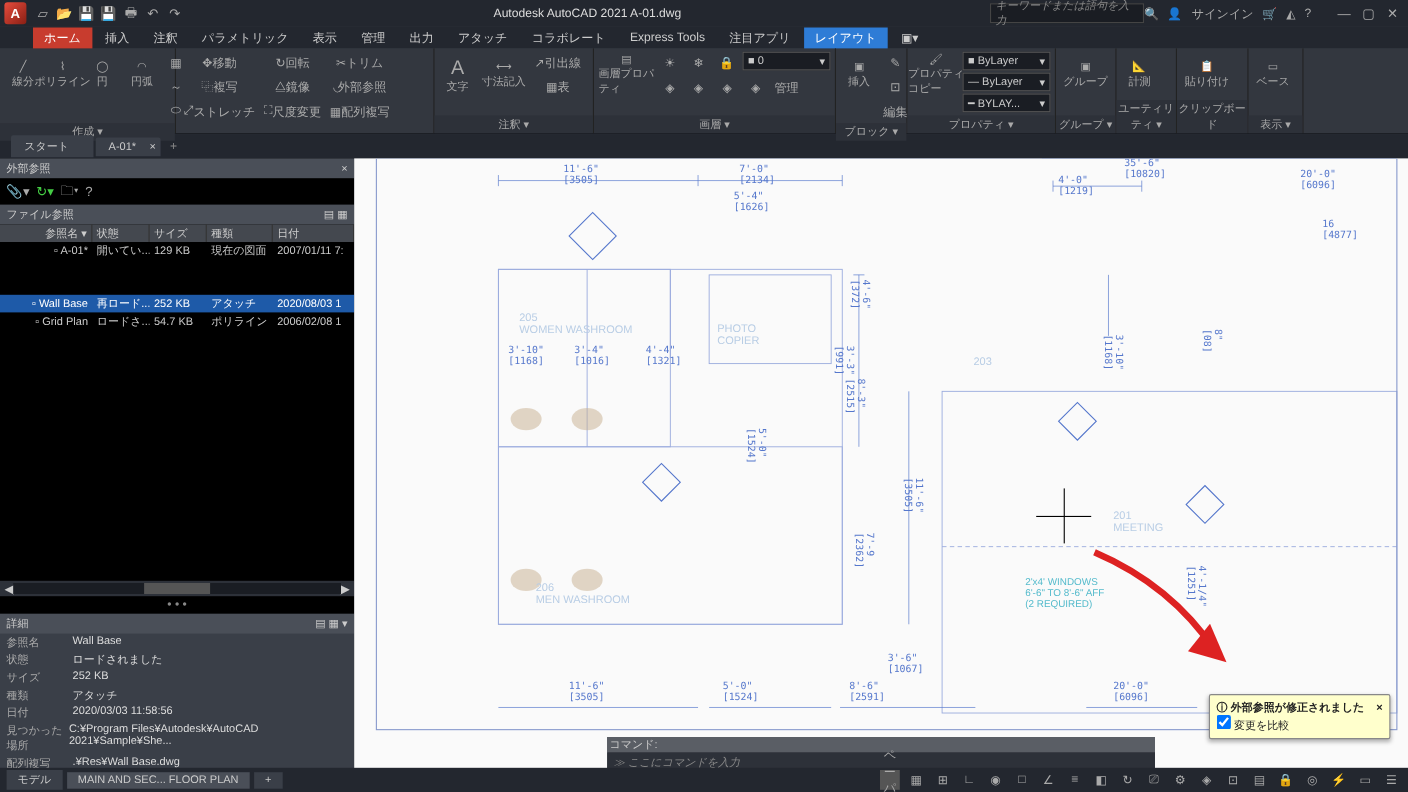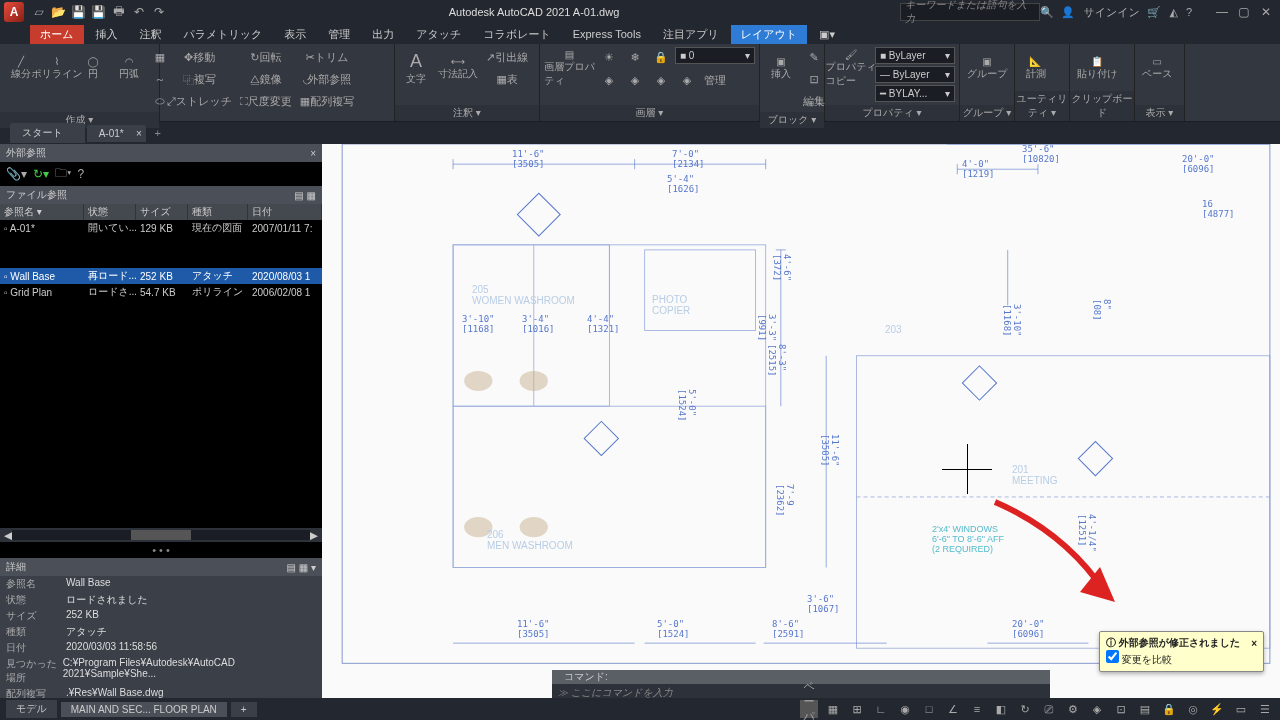--- a/index.html
+++ b/index.html
@@ -33,37 +33,37 @@
 .side-panel { width: 322px; background: #000000; display: flex; flex-direction: column; }
 .panel-title { height: 18px; background: #4a4f58; padding: 2px 6px; font-size: 10px; display:flex; align-items:center; justify-content:space-between;}
 .panel-toolbar { height: 24px; padding: 3px 6px; display: flex; align-items: center; gap: 6px; font-size: 12px; color:#aaa;}
 .refs-header { height: 18px; background: #4a4f58; padding: 2px 6px; display:flex;justify-content:space-between;align-items:center;font-size:10px;}
 .refs-table { font-size: 10px; }
 .refs-thead { display: flex; background: #44484f; height: 16px;}
 .refs-thead > div { padding: 1px 4px; border-right: 1px solid #333;}
 .refs-row { display: flex; height: 16px; align-items: center;}
 .refs-row.selected { background: #1e5aa8; color: #fff; margin-top: 32px;}
 .refs-row > div { padding: 0 4px; overflow:hidden; white-space:nowrap;}
-.c-name{width:84px;} .c-stat{width:52px;} .c-size{width:52px;} .c-type{width:60px;} .c-date{width:74px;}
+.c-name{width:84px;text-align:right;} .c-stat{width:52px;} .c-size{width:52px;} .c-type{width:60px;} .c-date{width:74px;}
 .detail-section{ background:#3a3f48;}
 .detail-header{ height:18px; background:#4a4f58; padding:2px 6px; display:flex; justify-content:space-between; align-items:center; font-size:10px;}
 .detail-row{ display:flex; font-size:10px; padding:1px 6px;}
 .detail-row > :first-child{ width:60px; color:#aaa;}
 .canvas-area { flex: 1; background: #fafafa; position: relative; overflow: hidden; }
 .drawing { position:absolute; inset:0; }
 .crosshair { position:absolute; left:620px; top:300px; width:50px; height:50px; pointer-events:none;}
 .crosshair::before, .crosshair::after { content:''; position:absolute; background:#000;}
 .crosshair::before { left:25px; top:0; width:1px; height:50px;}
 .crosshair::after { top:25px; left:0; height:1px; width:50px;}
 .arrow-annot { position:absolute; right:145px; bottom:80px; pointer-events:none;}
 .notif { position:absolute; right:16px; bottom:30px; width:165px; background:#ffffcc; border:1px solid #888; border-radius:2px; padding:4px 6px; font-size:10px; color:#222; box-shadow:0 2px 4px rgba(0,0,0,0.3);}
 .notif-title{ font-weight:bold; display:flex; justify-content:space-between; align-items:center;}
 .notif-link{ color:#0050c8; text-decoration:underline;}
 .cmdline{ position:absolute; bottom:0; left:230px; right:230px; height:32px; background:#44484f; font-size:10px; color:#ccc;}
-.cmdline-hist{ padding:1px 12px; height:14px; background:#5a5e65; display:flex;align-items:center;}
+.cmdline-hist{ padding:1px 2px; height:14px; background:#5a5e65; display:flex;align-items:center;}
 .cmdline-input{ padding:1px 6px; height:18px; background:#2d3139; display:flex;align-items:center;font-style:italic;color:#888;}
 .statusbar{ position:absolute; bottom:0; left:0; right:0; height:22px; background:#23272f; display:flex; align-items:center; font-size:10px; padding:0 6px; gap:4px;}
 .stab{ padding:2px 10px; background:#3a3f48;}
 .stab.active{ background:#4a4f58;}
 .status-right{ margin-left:auto; display:flex; align-items:center; gap:6px; color:#aaa;}
 .sicon{ width:18px; height:18px; display:flex;align-items:center;justify-content:center;font-size:11px;}
 .dim-text{position:absolute;font-size:9px;color:#5577cc;font-family:monospace;white-space:nowrap;}
 .room-text{position:absolute;font-size:10px;color:#b8cde5;font-family:sans-serif;white-space:nowrap;}
 .hscroll{ height:14px; background:#2d3139; display:flex;align-items:center; padding:0 4px;}
 .hscroll-track{flex:1;height:10px;background:#1a1d23;position:relative;}

